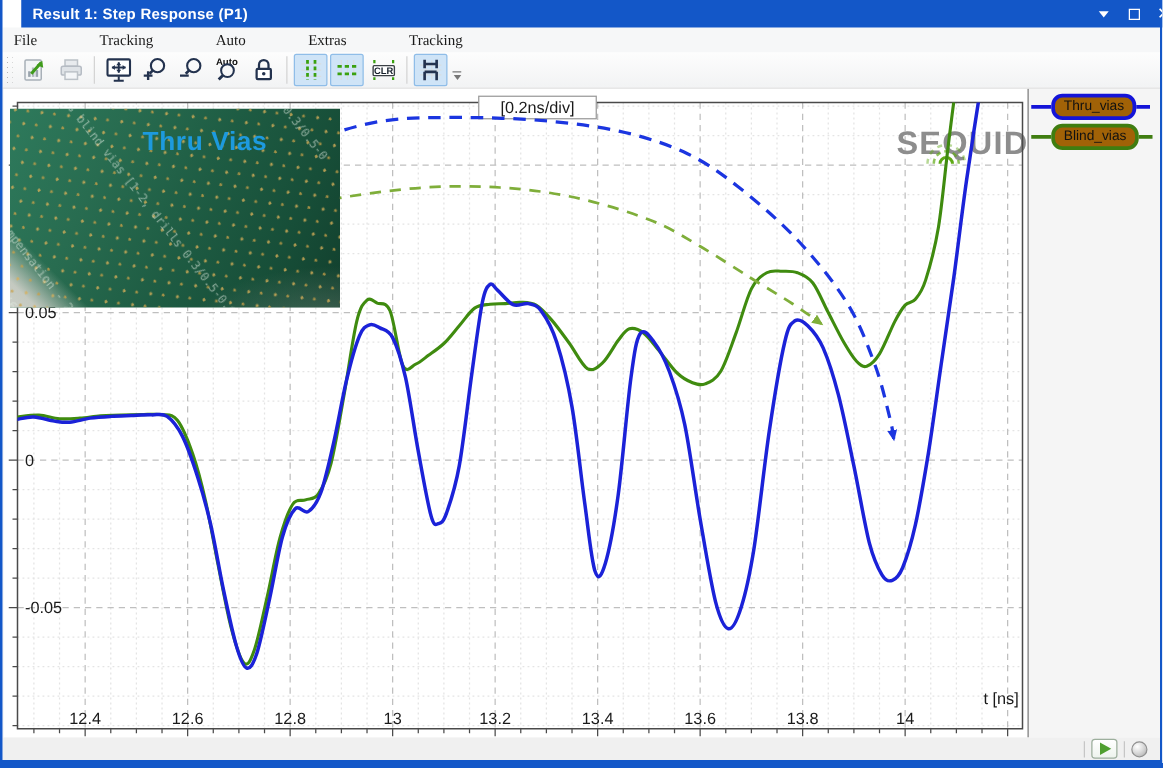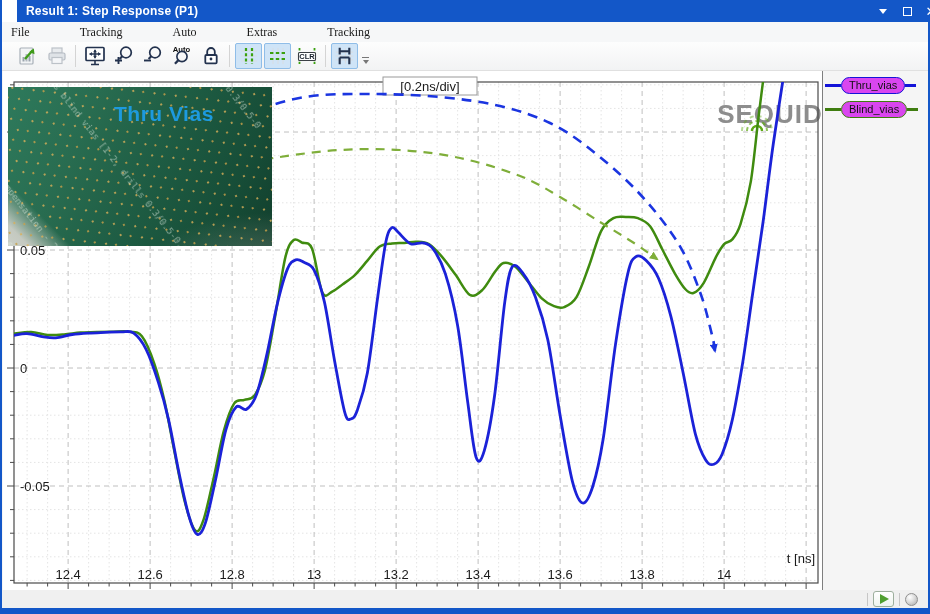--- a/index.html
+++ b/index.html
@@ -67,22 +67,22 @@
           color:rgba(225,236,225,.55); transform-origin:0 0; transform:rotate(52deg); filter:blur(.5px); }
   .photo-label { position:absolute; font-size:21px; font-weight:bold; letter-spacing:.5px; white-space:nowrap; }
   .photo-label.thru { left:106px; top:15px; color:#1d9ade; }
   .photo-label.blind { left:93px; top:120px; color:#97cb3a; }
 
   
   .legend { position:absolute; left:820px; top:0; width:106px; height:519px; background:#f5f5f5;
             border-left:1px solid #7f7f7f; }
   .legend-row { position:absolute; left:2px; display:flex; align-items:center; height:20px; }
   .legend-stub { height:3px; }
-  .legend-pill { background:#d946ef; border-radius:9px; font-size:11px; color:#111; line-height:13px;
-                 padding:1px 7px; border:1px solid #ec4899; white-space:nowrap; }
+  .legend-pill { background:#a16207; border-radius:9px; font-size:11px; color:#111; line-height:13px;
+                 padding:1px 7px; border:3px solid #ec4899; white-space:nowrap; }
 
   
   .statusbar { position:absolute; left:2px; top:590px; width:926px; height:18px; background:#f0f0f0;
                display:flex; align-items:center; justify-content:flex-end; z-index:40; }
   .ssep { width:1px; height:13px; background:#c6c6c6; margin:0 5px; }
   .play-btn { width:21px; height:16px; border:1px solid #9daf9d; border-radius:3px;
               background:linear-gradient(#ffffff,#eef4ee); display:flex; align-items:center; justify-content:center; padding:0; }
   .play-tri { width:0; height:0; border-left:9px solid #4f9f30; border-top:5px solid transparent; border-bottom:5px solid transparent; margin-left:2px; }
   .led { width:13px; height:13px; border-radius:50%; border:1px solid #909090; margin-right:10px;
          background:radial-gradient(circle at 35% 30%, #ffffff, #dcdcdc 45%, #a9a9a9 100%); }

